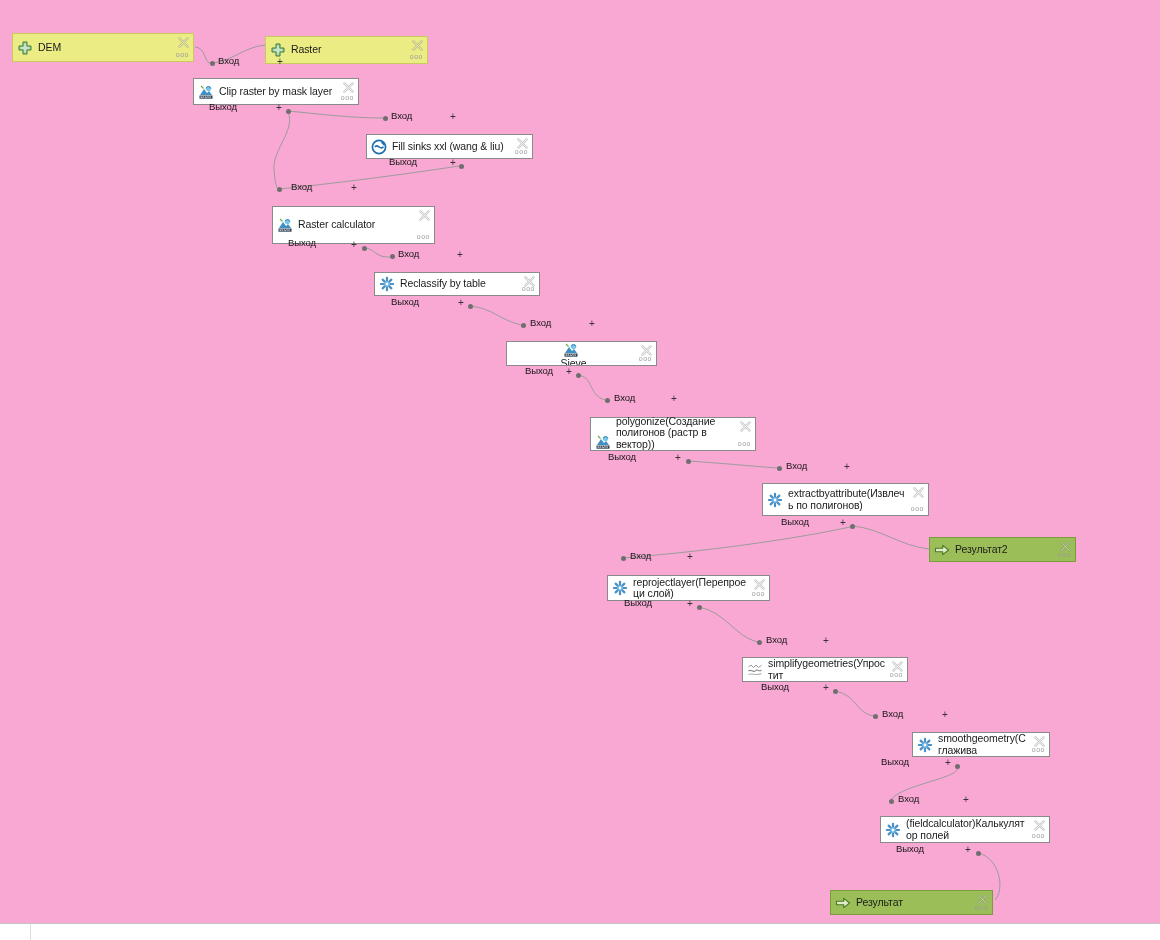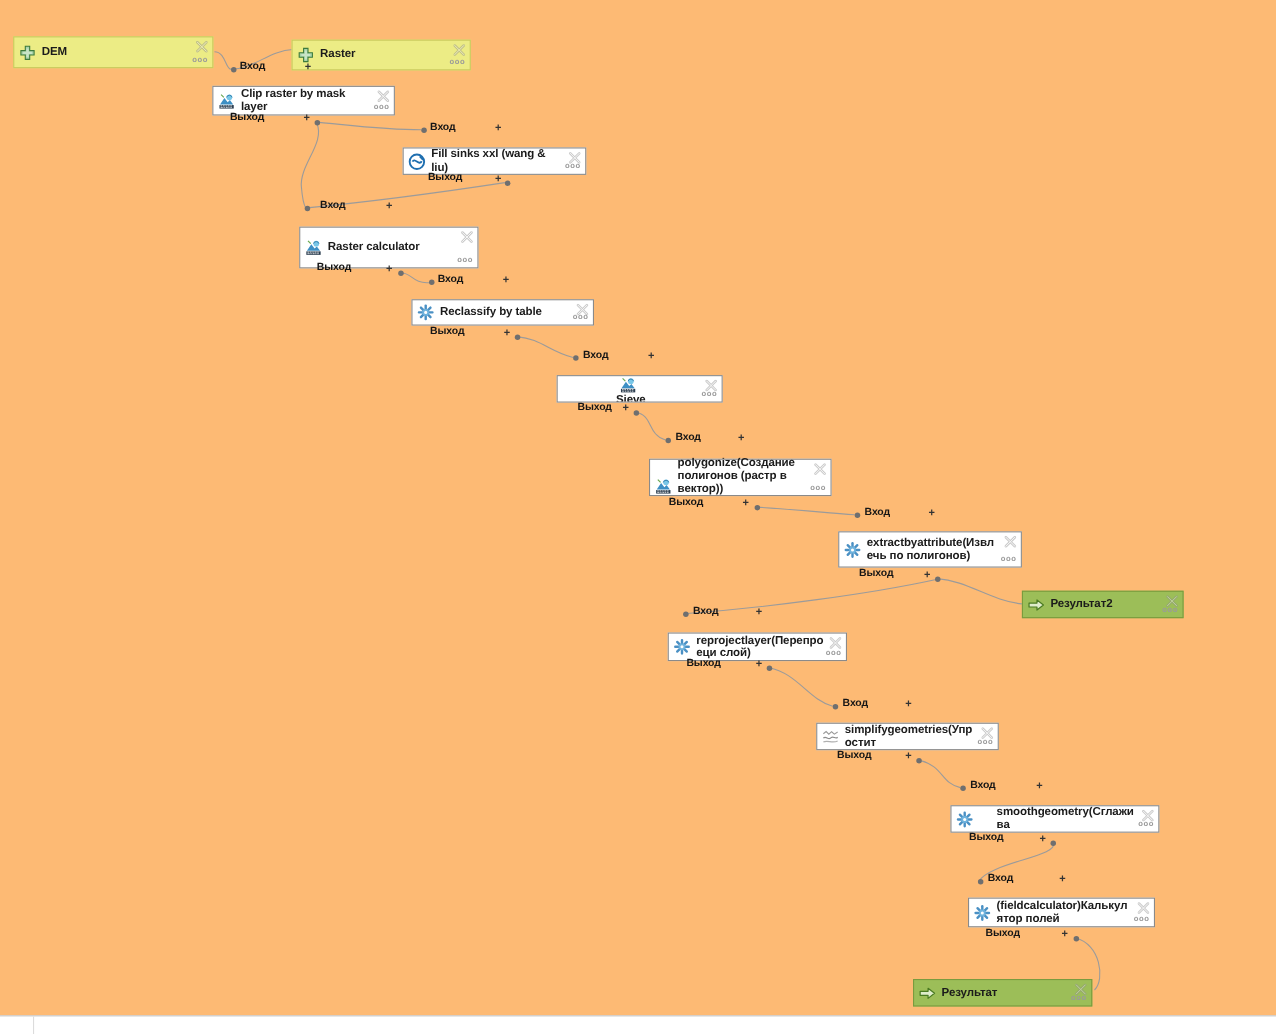--- a/index.html
+++ b/index.html
@@ -9,23 +9,22 @@
     background: #ffffff;
   }
   body {
     font-family: "Liberation Sans", sans-serif;
     -webkit-font-smoothing: antialiased;
   }
   #canvas {
     position: relative;
     width: 1160px;
     height: 940px;
-    background: #fdba74;
+    background: #f9a8d4;
     overflow: hidden;
-    font-weight: bold;
   }
   
   #wires {
     position: absolute;
     left: 0; top: 0;
     width: 1160px;
     height: 940px;
     pointer-events: none;
   }
   #wires path {
@@ -379,21 +378,21 @@
         </span>
         <span class="nlabel">simplifygeometries(Упростит</span>
         <span class="corner-x">
           <svg width="11" height="11" viewBox="0 0 11 11">
             <path d="M1.4 1.4 L9.6 9.6 M9.6 1.4 L1.4 9.6" stroke="#8d8d8d" stroke-width="2.4" stroke-linecap="round"></path>
             <path d="M1.4 1.4 L9.6 9.6 M9.6 1.4 L1.4 9.6" stroke="#ffffff" stroke-width="0.9" stroke-linecap="round" opacity="0.85"></path>
           </svg>
         </span>
         <span class="corner-dots">ooo</span>
       </div>
-      <div class="node" style="left: 864px; top: 732px; width: 190px; height: 25px; gap: 16px;">
+      <div class="node" style="left: 912px; top: 732px; width: 138px; height: 25px;">
         <span class="ico">
           <svg width="16" height="16" viewBox="0 0 16 16">
             <g fill="#4a90c4">
               <rect x="6.9" y="0.8" width="2.2" height="14.4" rx="1"></rect>
               <rect x="0.8" y="6.9" width="14.4" height="2.2" rx="1"></rect>
               <rect x="6.9" y="0.8" width="2.2" height="14.4" rx="1" transform="rotate(45 8 8)"></rect>
               <rect x="6.9" y="0.8" width="2.2" height="14.4" rx="1" transform="rotate(-45 8 8)"></rect>
             </g>
             <circle cx="8" cy="8" r="3.1" fill="#6fb3dd"></circle>
             <circle cx="8" cy="8" r="1.4" fill="#ffffff"></circle>

